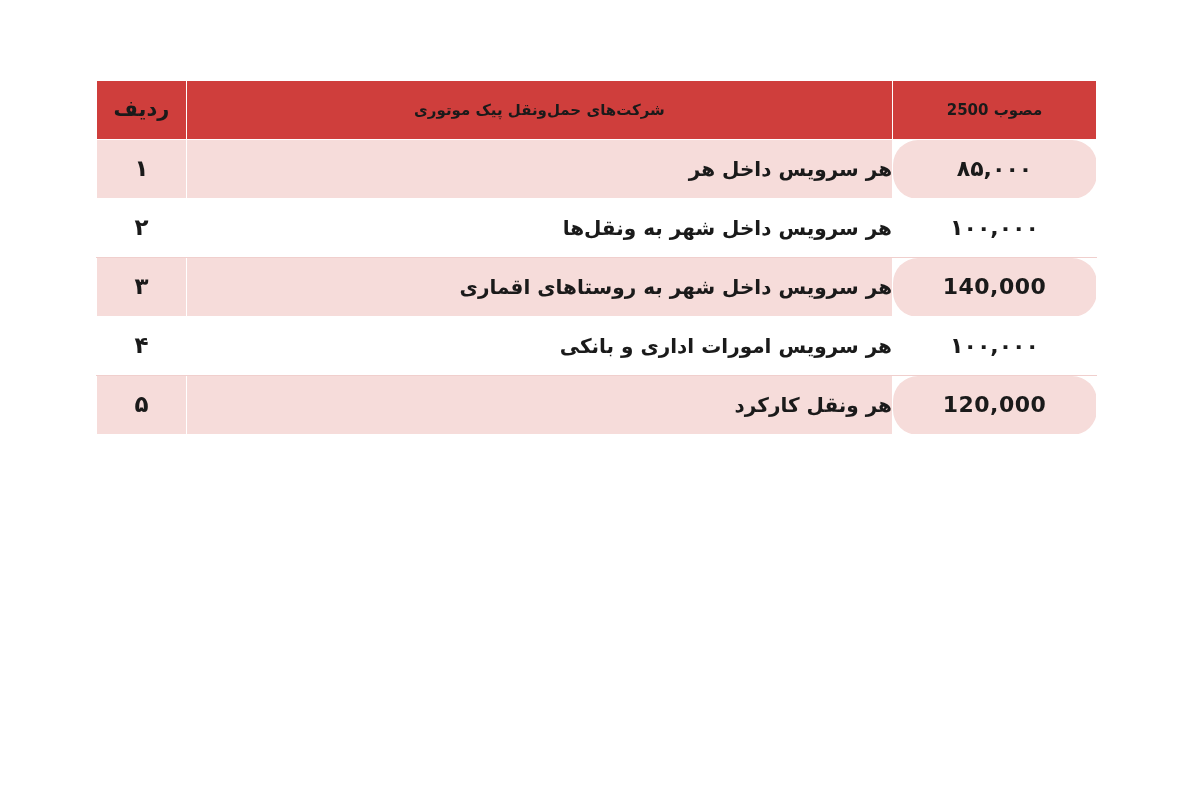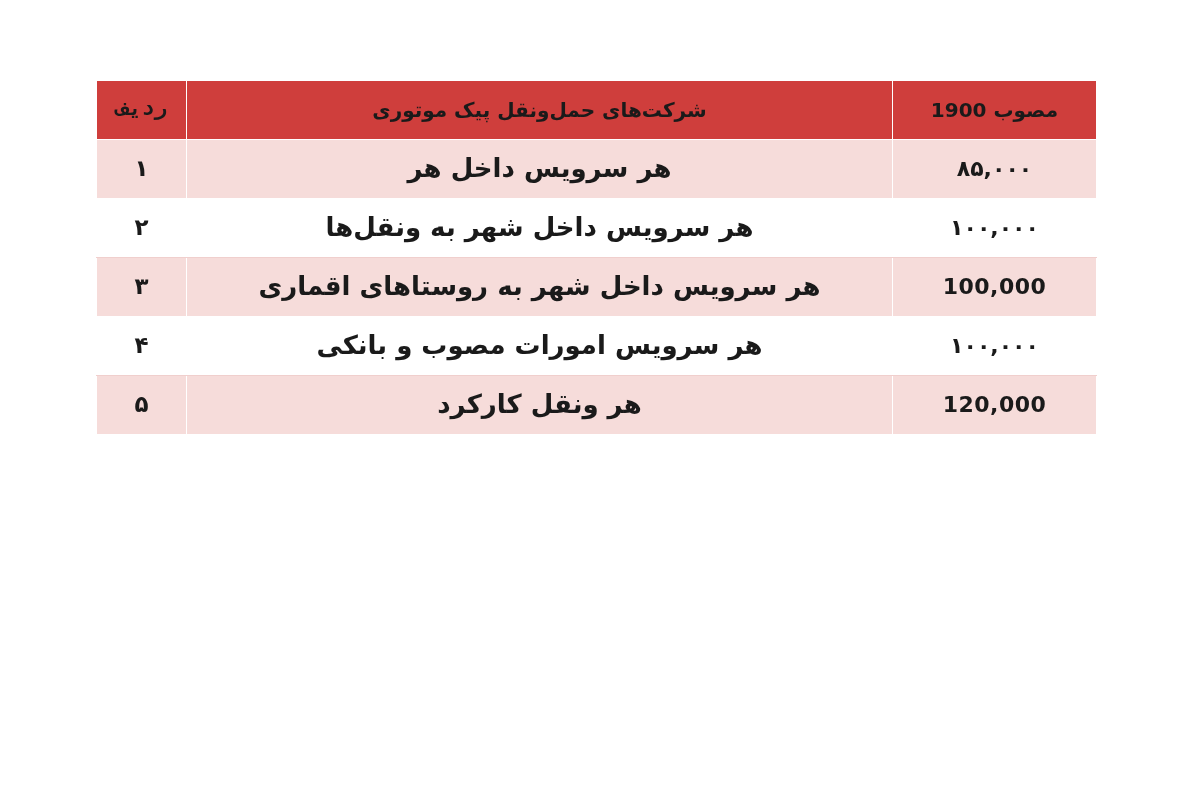--- a/index.html
+++ b/index.html
@@ -36,50 +36,51 @@
   table.rate-table col.col-value { width: 204px; }
 
   table.rate-table th,
   table.rate-table td {
     border: 1px solid #ffffff;
     padding: 0;
     height: 58px;
     vertical-align: middle;
     text-align: center;
     font-weight: bold;
-    font-size: 20px;
+    font-size: 15px;
     color: #1a1a1a;
     line-height: 1.2;
   }
   thead th {
     background: #cf3e3c;
     color: #ffffff;
     font-size: 21px;
     height: 62px;
     letter-spacing: 0;
   }
   thead th.head-index {
     font-size: 21px;
-    font-family: Liberation Mono, monospace;
   }
   tbody tr.row-odd td {
     background: #f6dcda;
   }
   tbody tr.row-even td {
     background: #ffffff;
   }
   tbody td.cell-index {
     font-size: 23px;
   }
   tbody td.cell-title {
-    font-size: 26px;
+    font-size: 20px;
+    text-align: right;
   }
   tbody td.cell-value {
     font-size: 22px;
     letter-spacing: 0.5px;
+    border-radius: 25px;
   }
   
   tbody tr.row-even td {
     border-top: 1px solid #f0cfcd;
     border-bottom: 1px solid #f0cfcd;
   }
   tbody tr.row-even td.cell-index,
   tbody tr.row-even td.cell-value {
     border-left: 1px solid #ffffff;
     border-right: 1px solid #ffffff;
@@ -91,44 +92,44 @@
 <div class="page">
   <div class="table-wrap">
     <table class="rate-table">
       <colgroup>
         <col class="col-value">
         <col class="col-title">
         <col class="col-index">
       </colgroup>
       <thead>
         <tr>
-          <th class="head-value">مصوب 1900</th>
+          <th class="head-value">مصوب 2500</th>
           <th class="head-title">شرکت‌های حمل‌ونقل پیک موتوری</th>
           <th class="head-index">ردیف</th>
         </tr>
       </thead>
       <tbody>
         <tr class="row-odd">
           <td class="cell-value">۸۵,۰۰۰</td>
           <td class="cell-title">هر سرویس داخل هر</td>
           <td class="cell-index">۱</td>
         </tr>
         <tr class="row-even">
           <td class="cell-value">۱۰۰,۰۰۰</td>
           <td class="cell-title">هر سرویس داخل شهر به ونقل‌ها</td>
           <td class="cell-index">۲</td>
         </tr>
         <tr class="row-odd">
-          <td class="cell-value">100,000</td>
+          <td class="cell-value">140,000</td>
           <td class="cell-title">هر سرویس داخل شهر به روستاهای اقماری</td>
           <td class="cell-index">۳</td>
         </tr>
         <tr class="row-even">
           <td class="cell-value">۱۰۰,۰۰۰</td>
-          <td class="cell-title">هر سرویس امورات مصوب و بانکی</td>
+          <td class="cell-title">هر سرویس امورات اداری و بانکی</td>
           <td class="cell-index">۴</td>
         </tr>
         <tr class="row-odd">
           <td class="cell-value">120,000</td>
           <td class="cell-title">هر ونقل کارکرد</td>
           <td class="cell-index">۵</td>
         </tr>
       </tbody>
     </table>
   </div>

